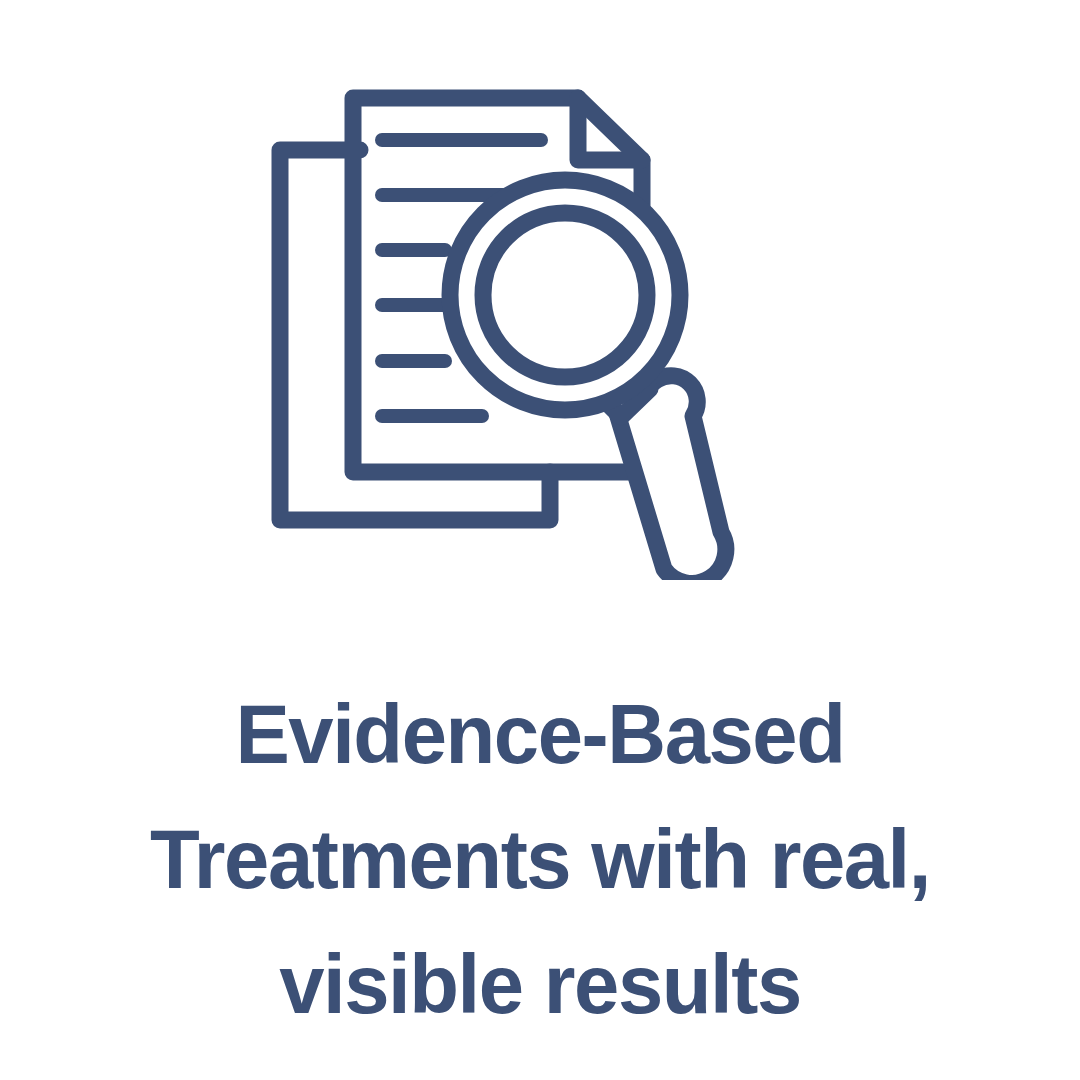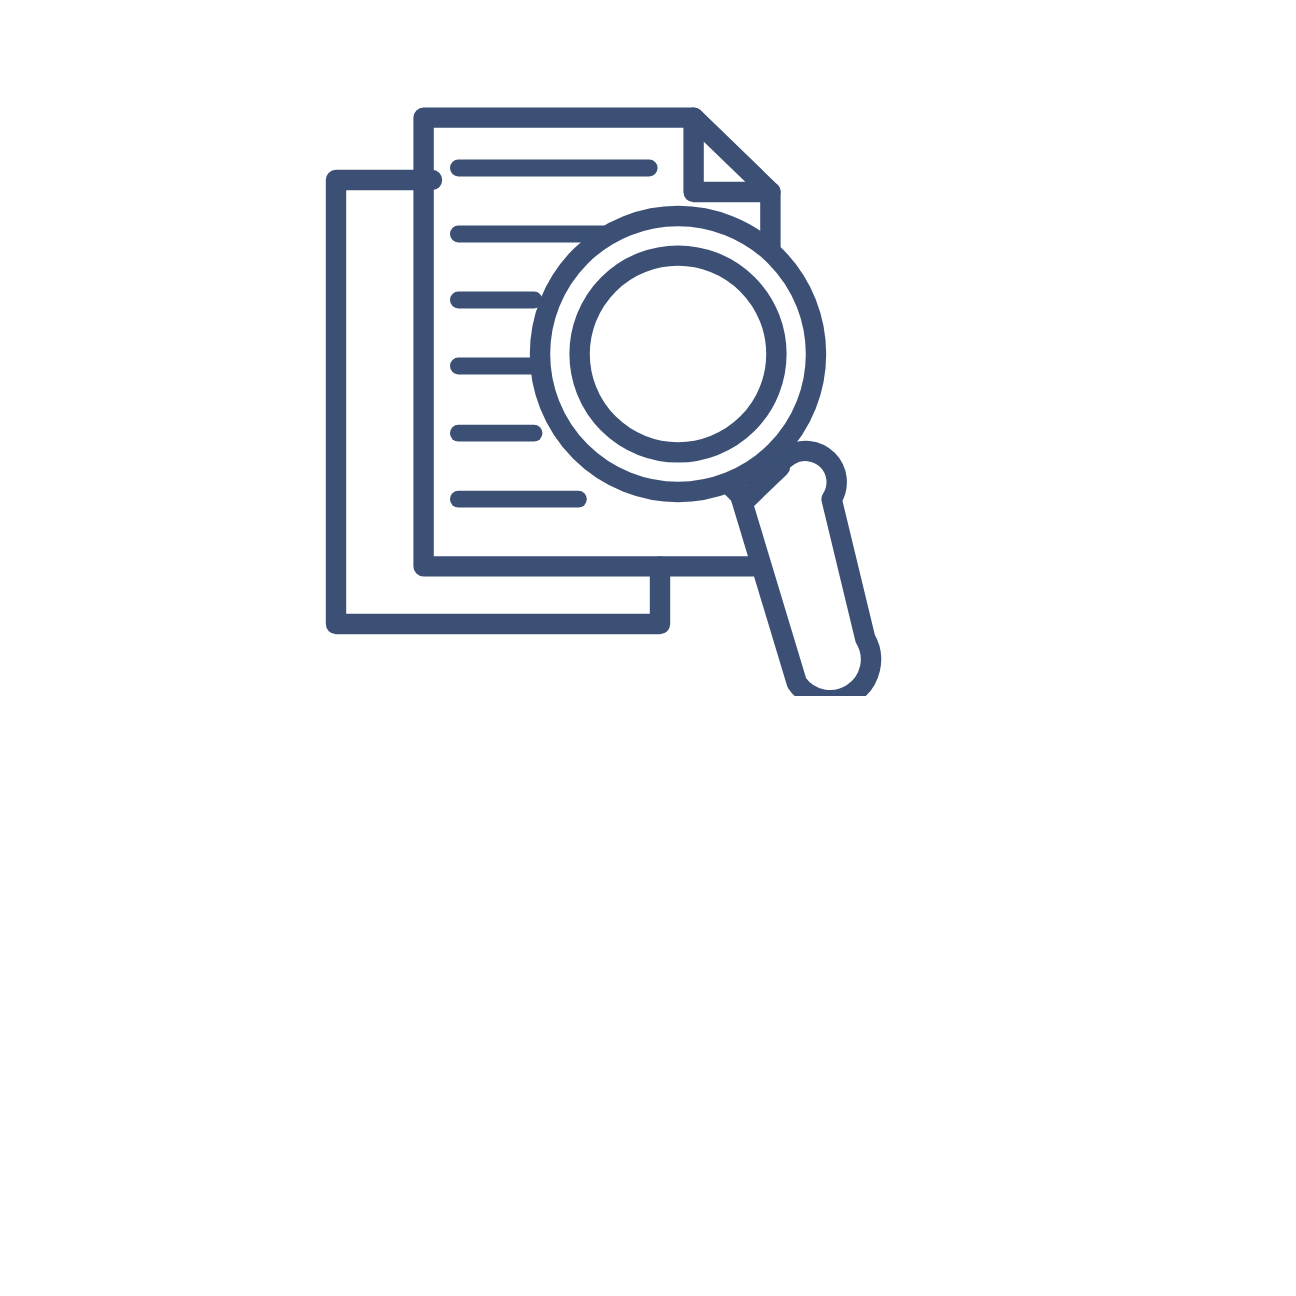--- a/index.html
+++ b/index.html
@@ -113,14 +113,19 @@
                  L 390 309
                  L 361 337
                  Z"></path>
       </g>
 
       <circle cx="305" cy="215" r="115" fill="#ffffff" stroke="#3C5076" stroke-width="17"></circle>
       <circle cx="305" cy="215" r="82" fill="#ffffff" stroke="#3C5076" stroke-width="17"></circle>
     </svg>
   </div>
 
+  <div class="headline">
+    <span class="headline-line">Evidence-Based</span>
+    <span class="headline-line">Treatments with real,</span>
+    <span class="headline-line">visible results</span>
+  </div>
 
 </div>
 
 </body></html>

